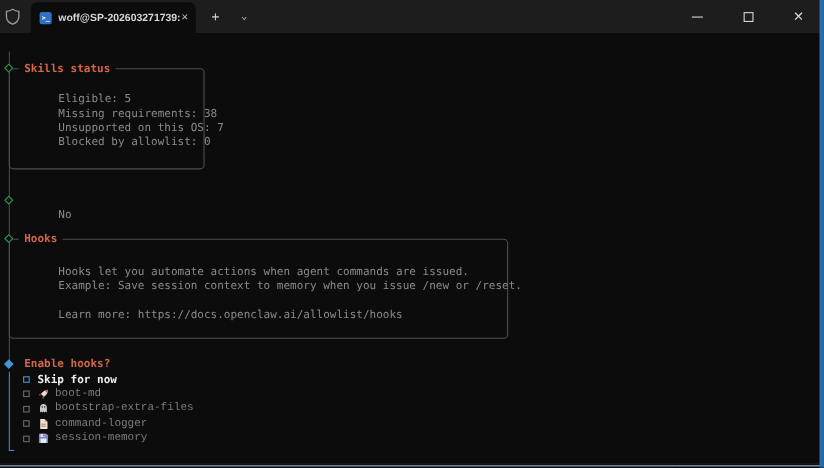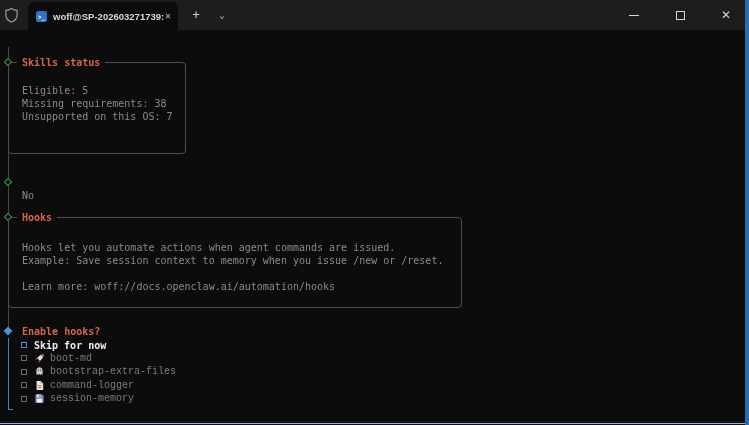--- a/index.html
+++ b/index.html
@@ -32,21 +32,21 @@
   .edge-right { position:absolute; right:0; top:0; width:4px; height:425px; background:#2a6cb0; }
   .edge-bottom { position:absolute; left:0; top:421px; width:749px; height:4px; background:#0b1018;
                  border-top:1px solid #16181d; }
   .edge-bottom-line { position:absolute; left:0; top:1px; width:100%; height:1px; background:#b9cde6; opacity:.85; }
 
   
   .term { position:absolute; left:0; top:44px; width:614px; height:391px; background:#0c0c0c;
           font-size:10px; line-height:13px; }
   .tline { position:absolute; white-space:pre; }
   .heading { color:#d2664a; font-weight:bold; }
-  .dim { color:#8a8a8a; }
+  .dim { color:#8a8a8a;margin-left:31px; }
   .dimmer { color:#7b7b7b;font-family:Liberation Mono, monospace; }
   .selected { color:#ededed; font-weight:bold; }
 
   .gutter { position:absolute; left:8px; top:3px; width:1px; height:285px; background:#464646; }
   .diamond { position:absolute; left:5px; width:6px; height:6px; transform:rotate(45deg);
              background:#0c0c0c; border:1.2px solid #30a24c; }
   .diamond.blue { background:#4593d8; border-color:#4593d8; }
 
   .blue-l { position:absolute; left:8px; top:294px; width:5px; height:72px;
             border-left:1.6px solid #3f84d0; border-bottom:1.6px solid #3f84d0; }
@@ -89,30 +89,31 @@
 
     <div class="gutter"></div>
     <div class="blue-l"></div>
 
     <div class="diamond" style="top:15px"></div>
     <div class="box" style="left:8px; top:18px; width:178px; height:92px"></div>
     <div class="tline heading box-title" style="left:17px; top:12px">Skills status</div>
     <div class="tline dim" style="left:22px; top:40px">Eligible: 5</div>
     <div class="tline dim" style="left:22px; top:53px">Missing requirements: 38</div>
     <div class="tline dim" style="left:22px; top:66px">Unsupported on this OS: 7</div>
+    <div class="tline dim" style="left:22px; top:79px">Blocked by allowlist: 0</div>
 
     <div class="diamond" style="top:135px"></div>
     <div class="tline dim" style="left:22px; top:145px">No</div>
 
     <div class="diamond" style="top:170px"></div>
     <div class="box" style="left:8px; top:173px; width:454px; height:91px"></div>
     <div class="tline heading box-title" style="left:17px; top:167px">Hooks</div>
     <div class="tline dim" style="left:22px; top:197px">Hooks let you automate actions when agent commands are issued.</div>
     <div class="tline dim" style="left:22px; top:210px">Example: Save session context to memory when you issue /new or /reset.</div>
-    <div class="tline dim" style="left:22px; top:236px">Learn more: woff://docs.openclaw.ai/automation/hooks</div>
+    <div class="tline dim" style="left:22px; top:236px">Learn more: https://docs.openclaw.ai/allowlist/hooks</div>
 
     <div class="diamond blue" style="top:284px"></div>
     <div class="tline heading" style="left:22px; top:281px">Enable hooks?</div>
 
     <div>
       <div class="cb active" style="left:21px; top:298px"></div>
       <div class="tline selected" style="left:34px; top:295px">Skip for now</div>
     </div>
 
     <div>

